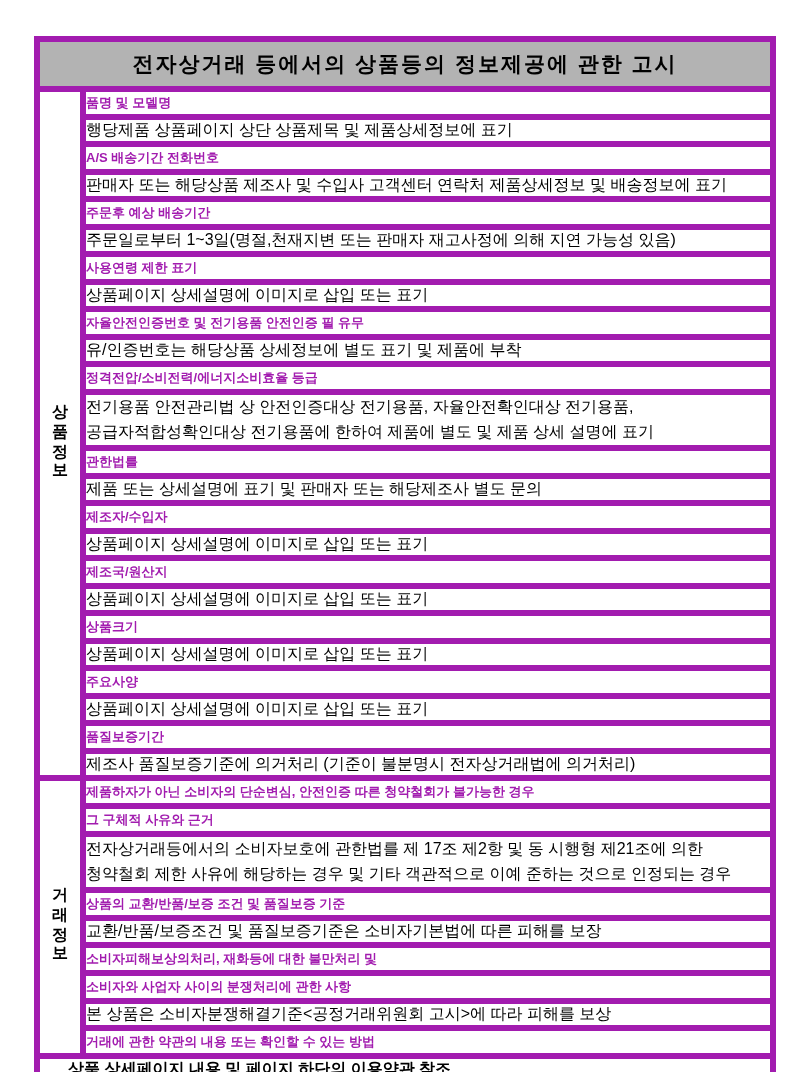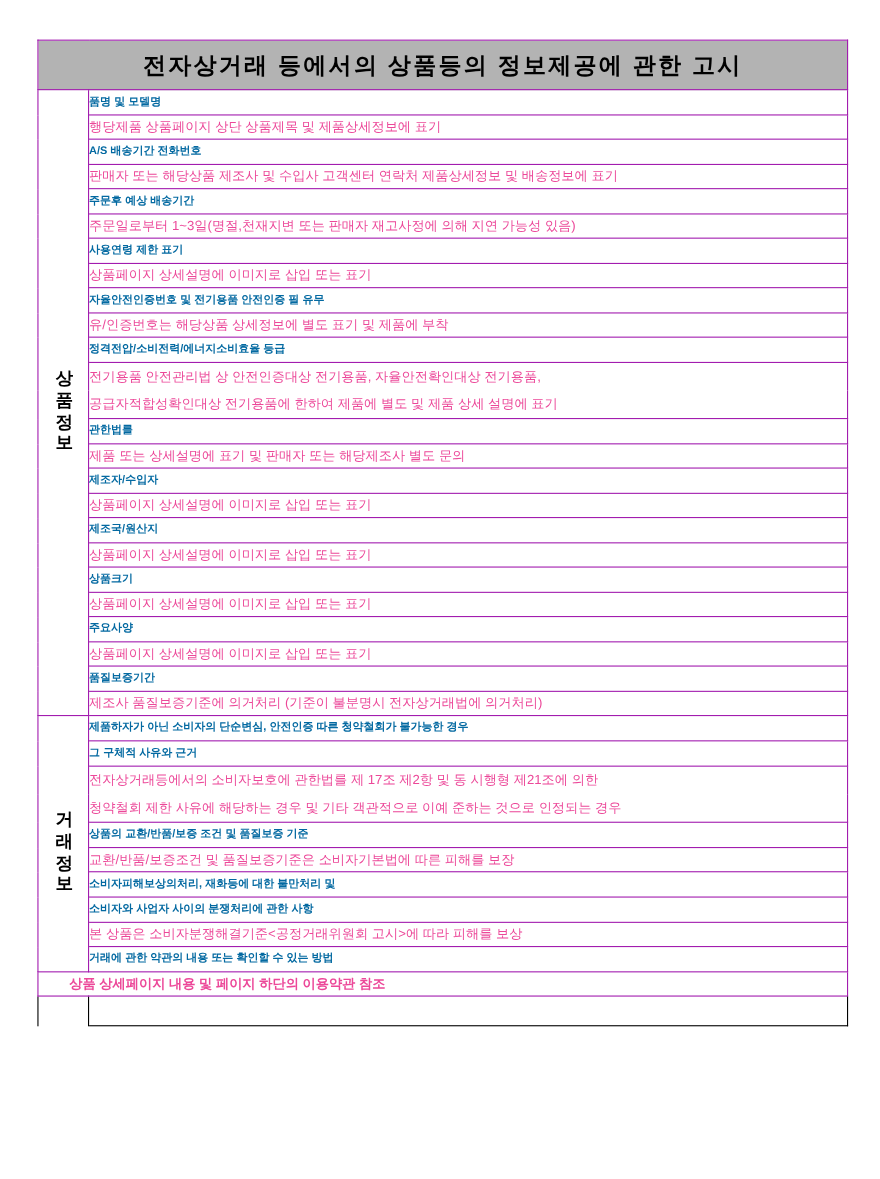--- a/index.html
+++ b/index.html
@@ -20,21 +20,21 @@
     height: 1072px;
     box-sizing: border-box;
     padding: 36px 28px 0 34px;
   }
   .notice-table {
     width: 736px;
     border-collapse: collapse;
     table-layout: fixed;
   }
   .notice-table td, .notice-table th {
-    border: 1px solid #a21caf;
+    border: 6px solid #a21caf;
     padding: 0;
     vertical-align: middle;
   }
   
   .title-cell {
     background: #b3b3b3;
     text-align: center;
     font-size: 21px;
     font-weight: bold;
     letter-spacing: 2px;
@@ -57,31 +57,31 @@
     text-orientation: upright;
     display: inline-block;
     line-height: 1.25;
     letter-spacing: 4px;
     font-weight: bold;
     font-size: 16px;
   }
   
   .row-head {
     font-weight: bold;
-    font-size: 10px;
+    font-size: 13px;
     padding: 4px 8px 3px 8px;
     line-height: 1.25;
-    color: #0369a1;
+    color: #a21caf;
     height: 22px;
   }
   .row-body {
-    font-size: 12px;
+    font-size: 16px;
     padding: 3px 8px 4px 8px;
     line-height: 1.3;
-    color: #ec4899;
+    color: #000000;
     height: 21px;
   }
   .row-body.tight {
     padding-top: 2px;
     padding-bottom: 2px;
     margin-left: 43px;
   }
   .no-top-border { border-top: none !important; }
   .no-bottom-border { border-bottom: none !important; }
   .spacer-row td {

